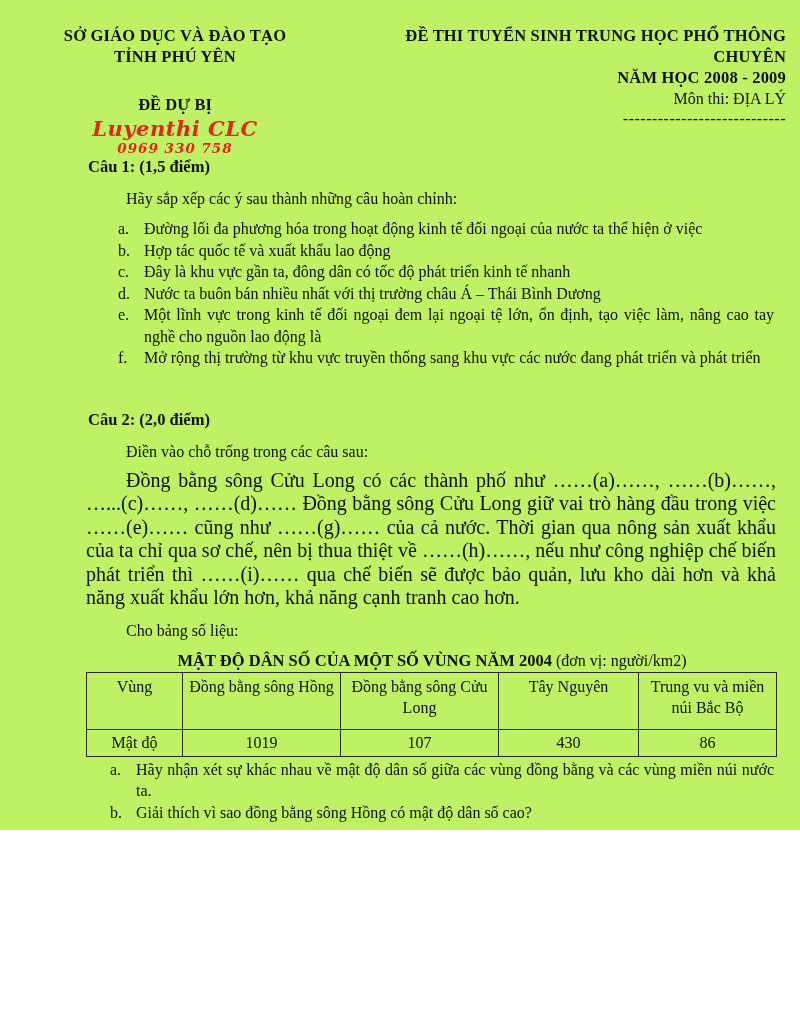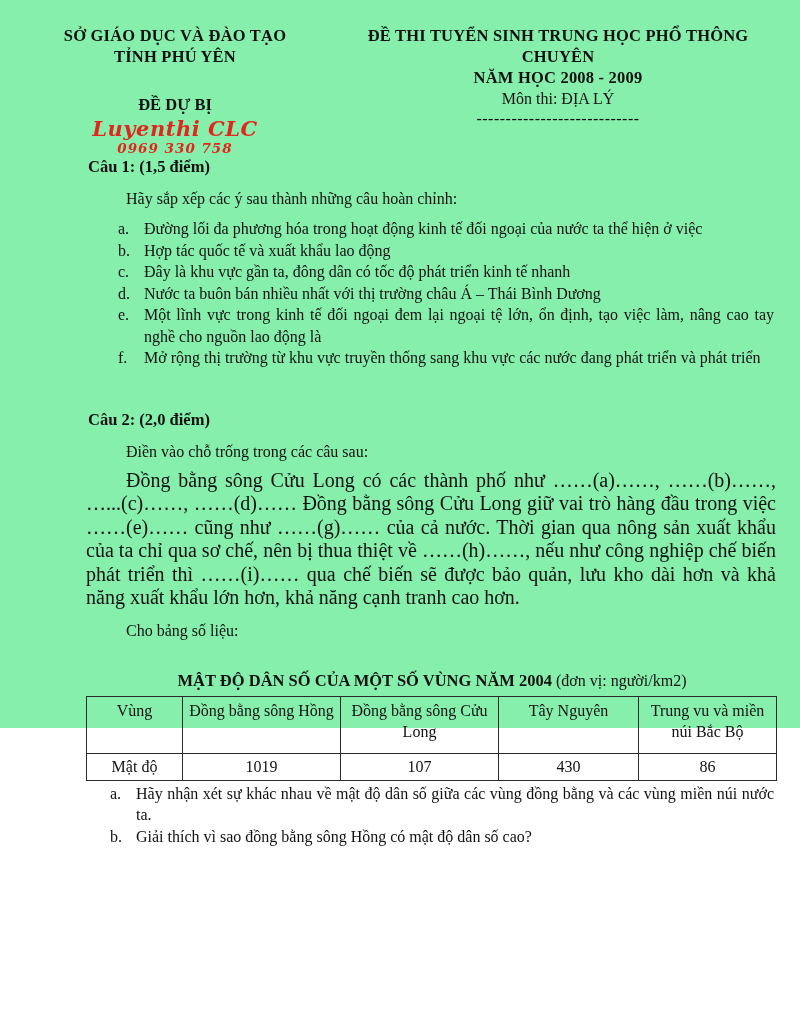--- a/index.html
+++ b/index.html
@@ -5,36 +5,36 @@
   * { margin: 0; padding: 0; box-sizing: border-box; }
   html, body { background: #ffffff; }
   body {
     width: 800px;
     height: 1035px;
     font-family: "Liberation Serif", "DejaVu Serif", serif;
     color: #111111;
     position: relative;
     overflow: hidden;
   }
-  .page { width: 800px; height: 728px; background: #86efac; }
+  .page { width: 800px; height: 830px; background: #bef264; }
 
   
   .doc-header {
     display: flex;
     padding-top: 25px;
   }
   .hdr-left {
     width: 330px;
     flex: 0 0 330px;
     text-align: center;
     padding-left: 20px;
   }
   .hdr-right {
     flex: 1;
-    text-align: center;
+    text-align: right;
     padding-right: 14px;
   }
   .hdr-bold {
     font-weight: bold;
     font-size: 16.5px;
     line-height: 21px;
     letter-spacing: 0.2px;
   }
   .exam-type {
     font-weight: bold;
@@ -108,22 +108,22 @@
     font-size: 20px;
     line-height: 23.5px;
     text-align: justify;
     text-indent: 40px;
   }
 
   .q3-heading { margin-top: 46px; }
   .table-title {
     text-align: center;
     font-size: 16px;
-    margin-top: 24px;
-    line-height: 30px;
+    margin-top: 8px;
+    line-height: 22px;
     font-family: Liberation Serif, serif;
   }
   .table-title .tt-bold { font-weight: bold; font-size: 16.5px; }
 
   table.data-table {
     border-collapse: collapse;
     width: 690px;
     margin-left: -2px;
     table-layout: fixed;
     border-radius: 19px;

